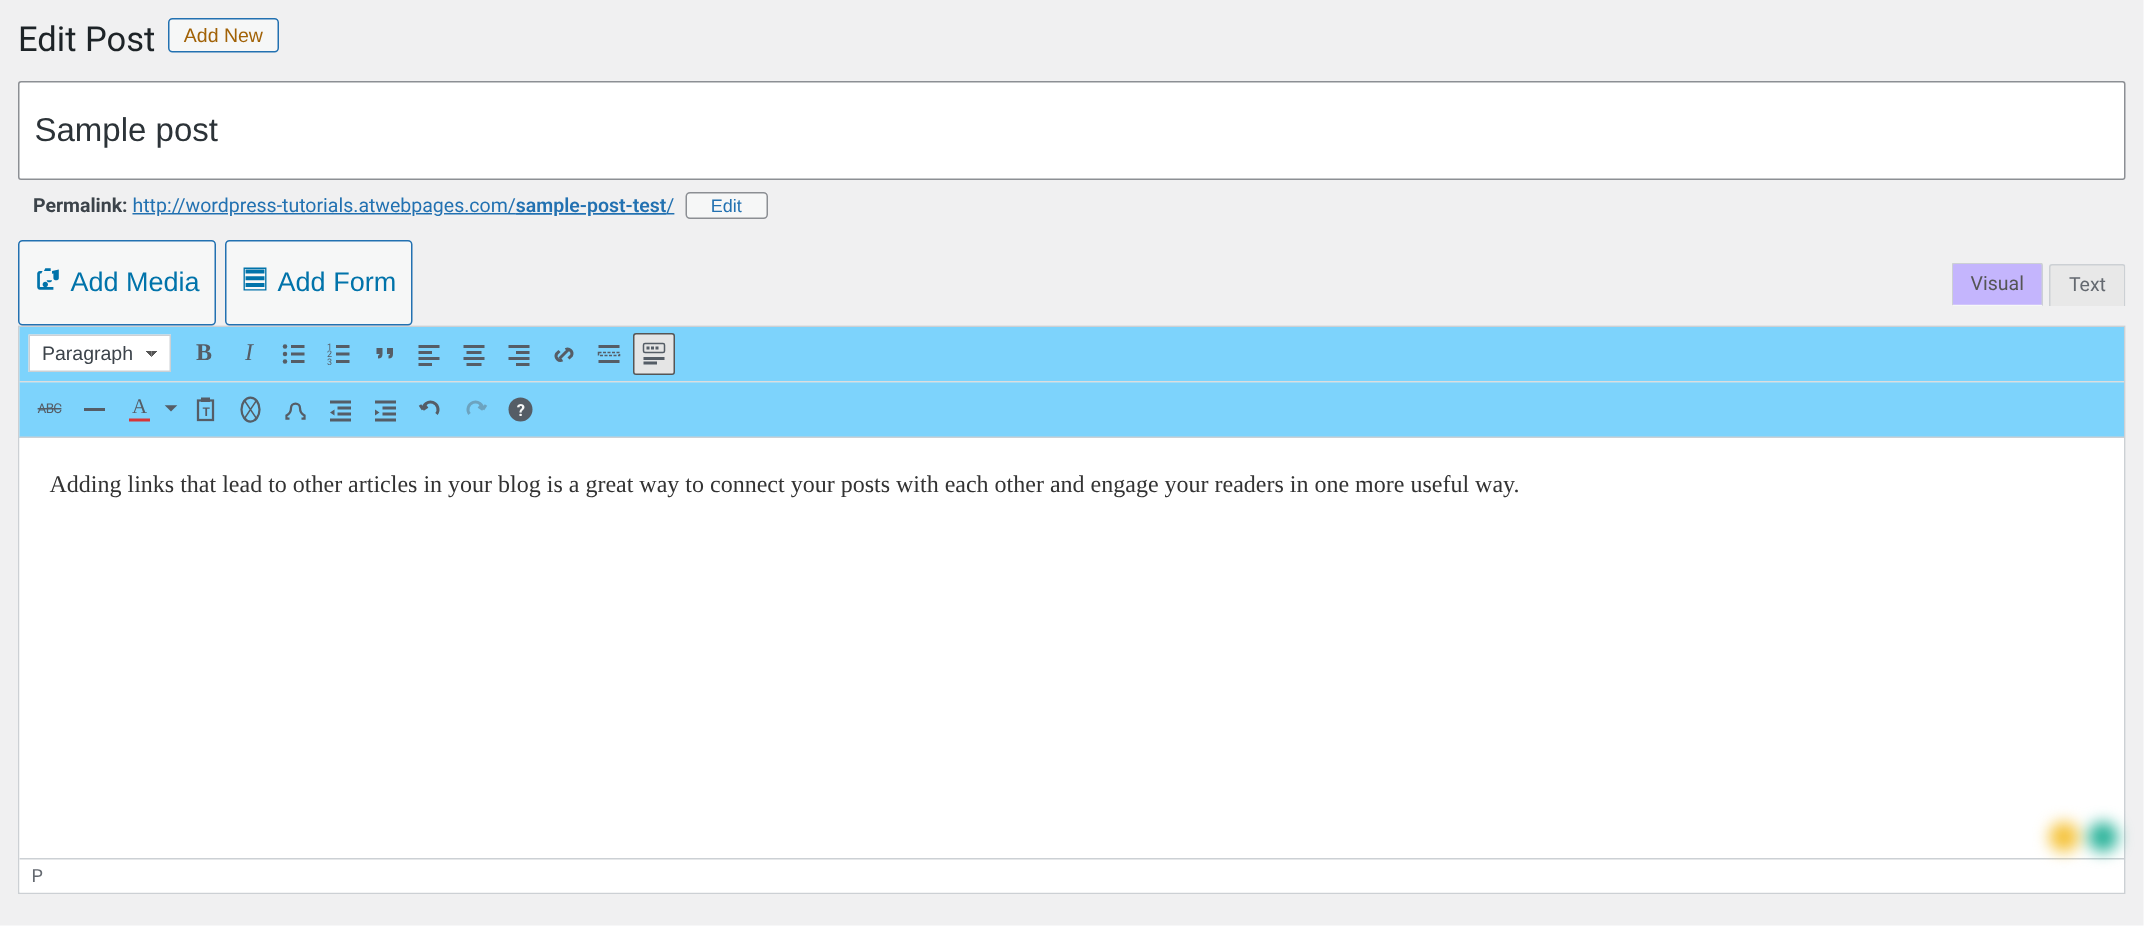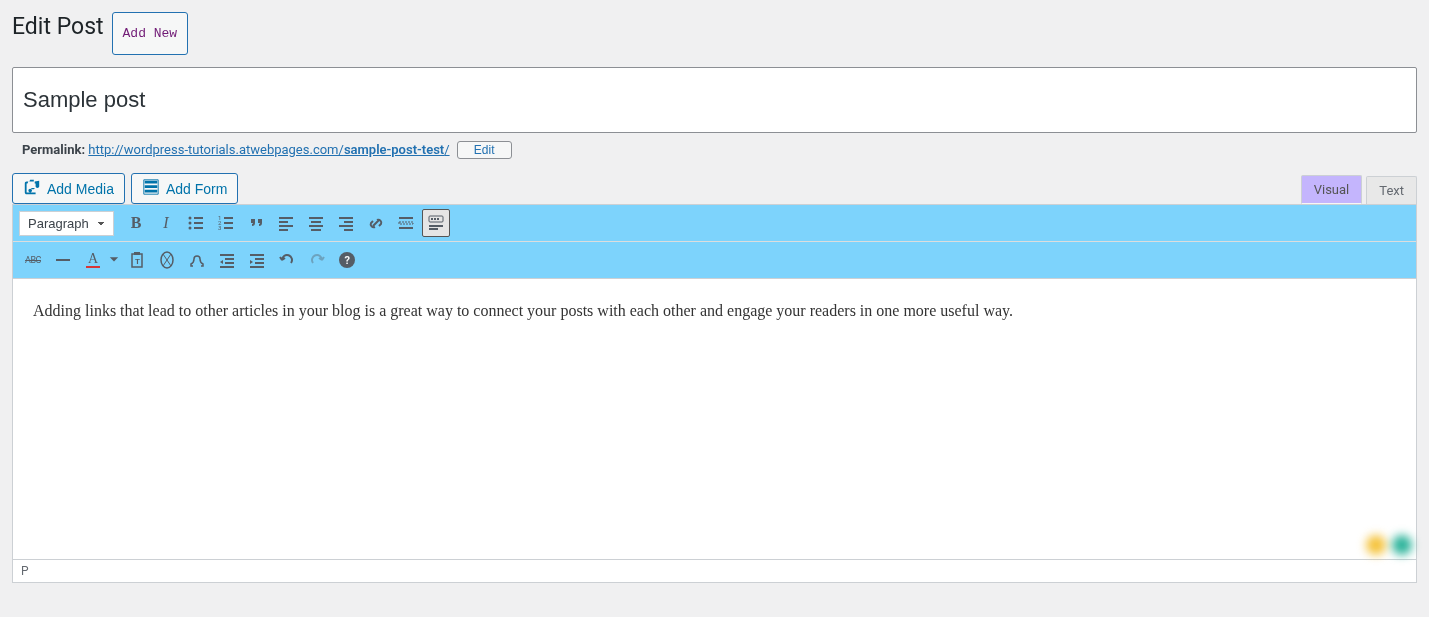--- a/index.html
+++ b/index.html
@@ -18,26 +18,25 @@
   }
   h1.page-title {
     font-size: 23px;
     font-weight: 400;
     color: #1d2327;
     line-height: 1.3;
   }
   .btn-secondary {
     background: #f6f7f7;
     border: 1px solid #2271b1;
-    color: #701a75;
-    padding: 13px 10px;
+    color: #a16207;
+    padding: 3px 10px;
     font-size: 13px;
     border-radius: 3px;
     cursor: pointer;
-    font-family: Liberation Mono, monospace;
   }
   .title-input {
     width: 100%;
     font-size: 22px;
     padding: 19px 10px;
     border: 1px solid #8c8f94;
     background: #fff;
     color: #2c3338;
     border-radius: 2px;
     font-weight: 400;
@@ -69,22 +68,22 @@
     align-items: center;
     margin-top: 6px;
   }
   .btn-media, .btn-form {
     display: inline-flex;
     align-items: center;
     gap: 6px;
     background: #f6f7f7;
     border: 1px solid #2271b1;
     color: #0073aa;
-    padding: 4px 10px;
-    font-size: 14px;
+    padding: 16px 10px;
+    font-size: 18px;
     border-radius: 3px;
     cursor: pointer;
     margin-right: 6px;
   }
   .btn-media svg, .btn-form svg { width: 18px; height: 18px; }
   .tabs {
     margin-left: auto;
     display: flex;
     align-items: flex-end;
     gap: 4px;

